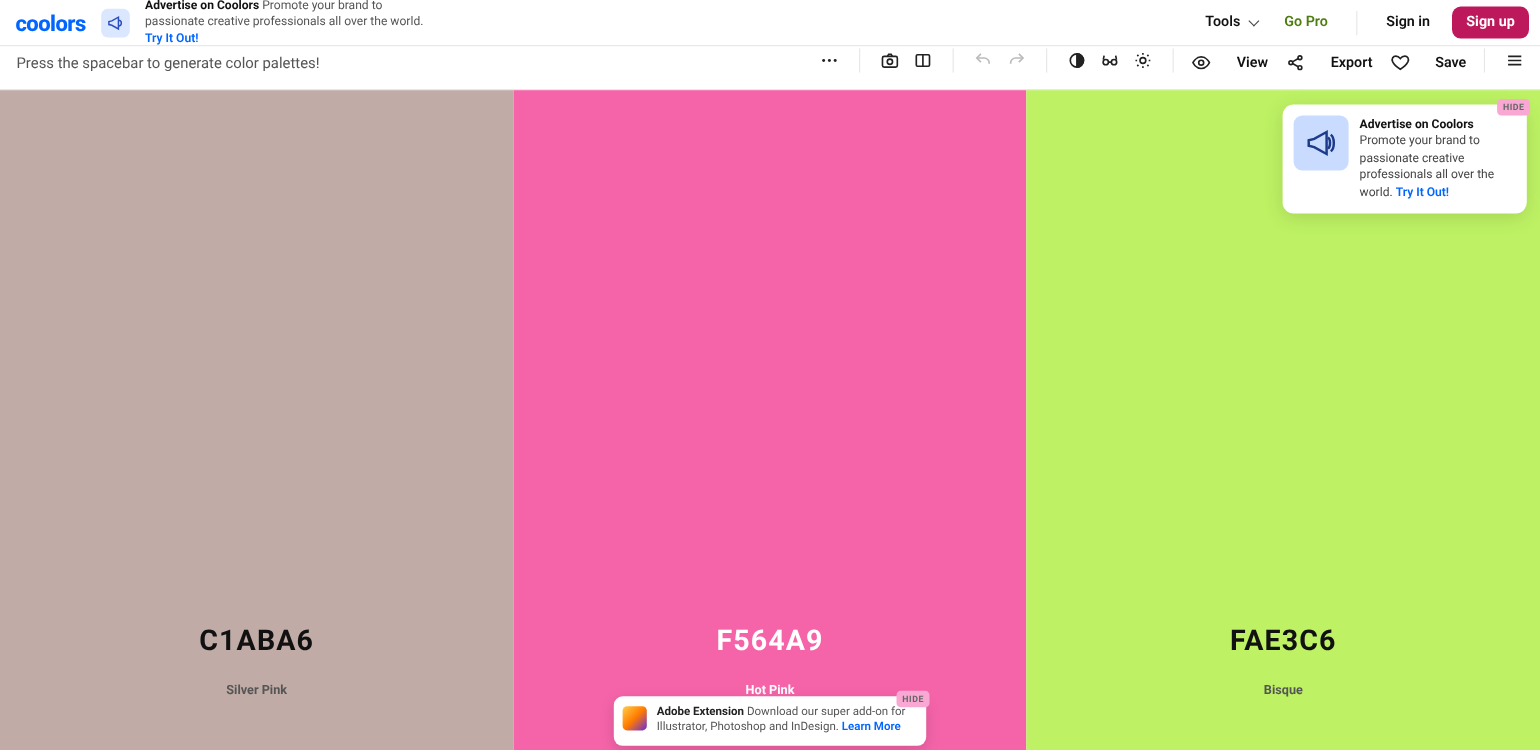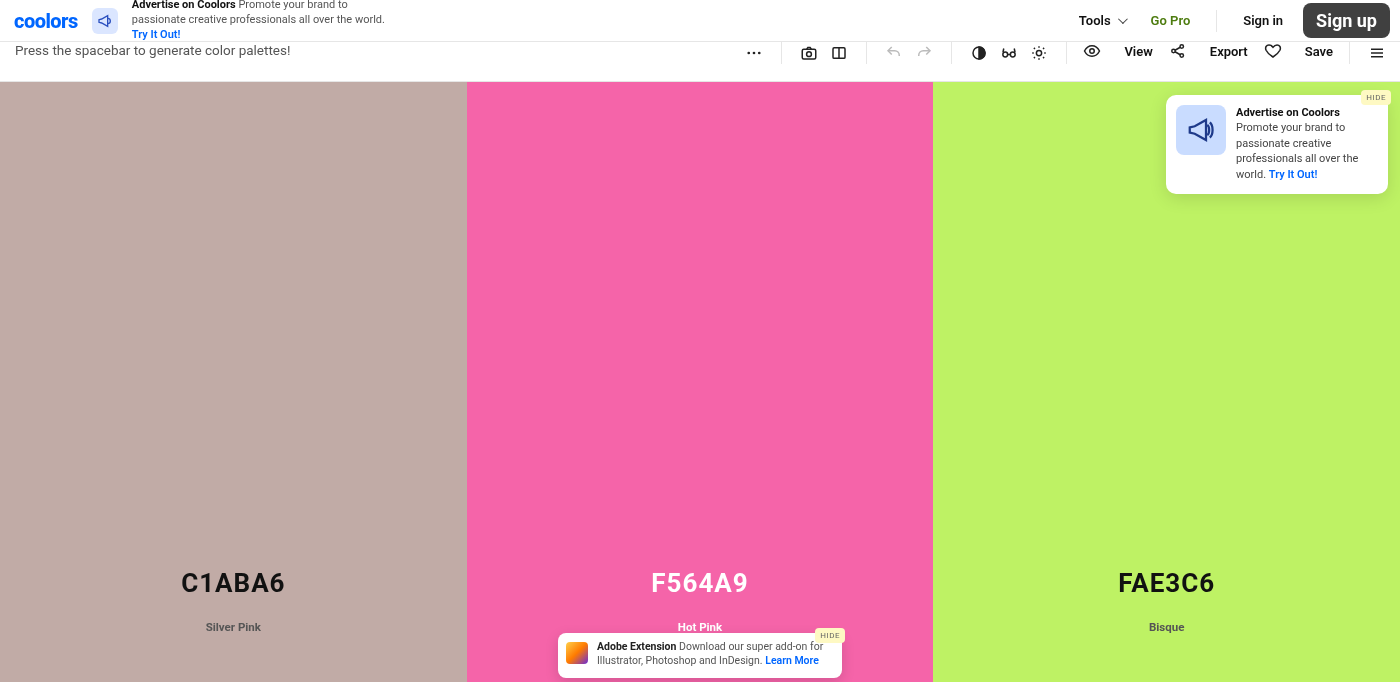--- a/index.html
+++ b/index.html
@@ -41,38 +41,38 @@
 
   .header-spacer { flex: 1; }
   .nav-item {
     font-size: 13px; font-weight: 600; cursor: pointer;
     display: flex; align-items: center; gap: 4px;
     padding: 0 6px;
   }
   .nav-item.pro { color: #4d7c0f; }
   .nav-sep { width: 1px; height: 22px; background: #e6e6e6; margin: 0 6px; }
   .btn-signup {
-    background: #404040; color: #fff; border-radius: 8px;
-    padding: 7px 13px; font-size: 18px; font-weight: 700; cursor: pointer;
+    background: #be185d; color: #fff; border-radius: 8px;
+    padding: 7px 13px; font-size: 13px; font-weight: 700; cursor: pointer;
   }
   .chev::after {
     content: "";
     display: inline-block;
     width: 6px; height: 6px;
     border-right: 1.5px solid #444;
     border-bottom: 1.5px solid #444;
     transform: rotate(45deg) translateY(-2px);
     margin-left: 3px;
   }
 
   
   .toolbar {
     height: 40px;
     border-bottom: 1px solid #e6e6e6;
-    display: flex; align-items: flex-start;
+    display: flex; align-items: flex-end;
     padding: 0 12px 15px 15px;
     gap: 8px;
   }
   .hint { font-size: 13.5px; color: #555; }
   .toolbar-spacer { flex: 1; }
   .tb-sep { width: 1px; height: 22px; background: #e6e6e6; margin: 0 8px; }
   .tb-icon {
     width: 22px; height: 22px;
     display: flex; align-items: center; justify-content: center;
     cursor: pointer; color: #222;
@@ -119,22 +119,22 @@
     font-size: 11px; line-height: 1.4; color: #444;
   }
   .promo-card .thumb {
     width: 50px; height: 50px; border-radius: 8px; background: #c9dcff;
     display:flex; align-items:center; justify-content:center; flex:none;
   }
   .promo-card .title { font-weight: 700; color: #111; }
   .promo-card .link { color: #0066ff; font-weight: 600; cursor: pointer; }
   .hide-chip {
     position: absolute; top: -5px; right: -3px;
-    background: #fef9c3; color: #666;
-    font-size: 8px; font-weight: 400; letter-spacing: 0.5px;
+    background: #f9a8d4; color: #666;
+    font-size: 8px; font-weight: 700; letter-spacing: 0.5px;
     padding: 2px 5px; border-radius: 4px; cursor: pointer;
   }
 
   
   .adobe-card {
     position: absolute; bottom: 4px; left: 50%; transform: translateX(-50%);
     width: 284px;
     background: #fff; border-radius: 8px;
     box-shadow: 0 4px 14px rgba(0,0,0,0.14);
     padding: 7px 10px 9px 8px;

